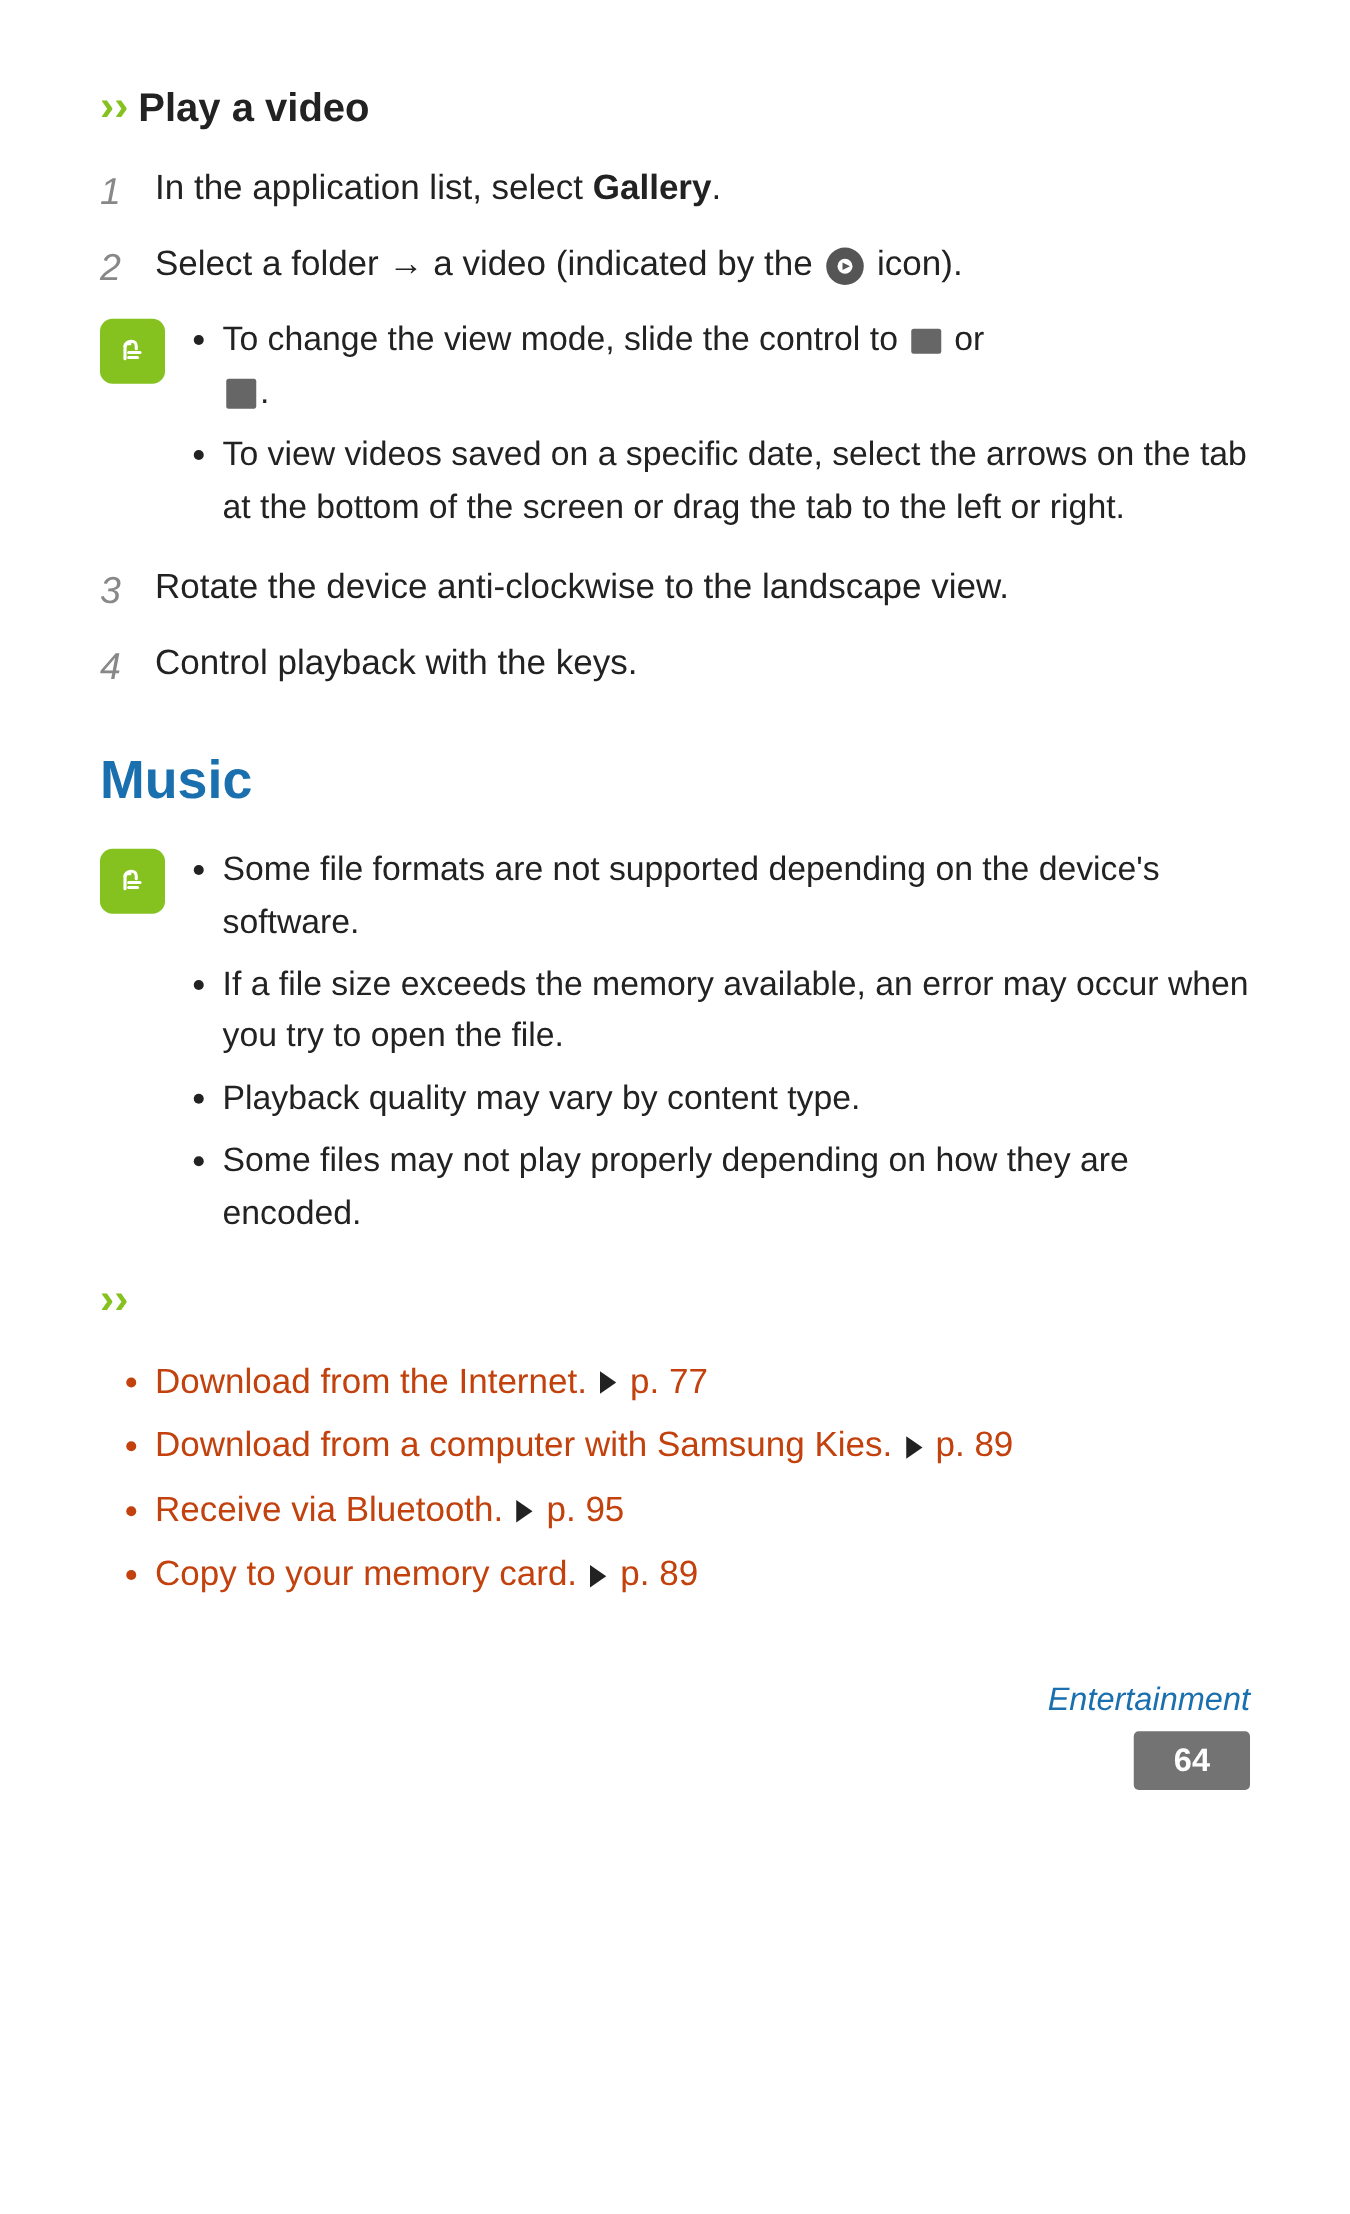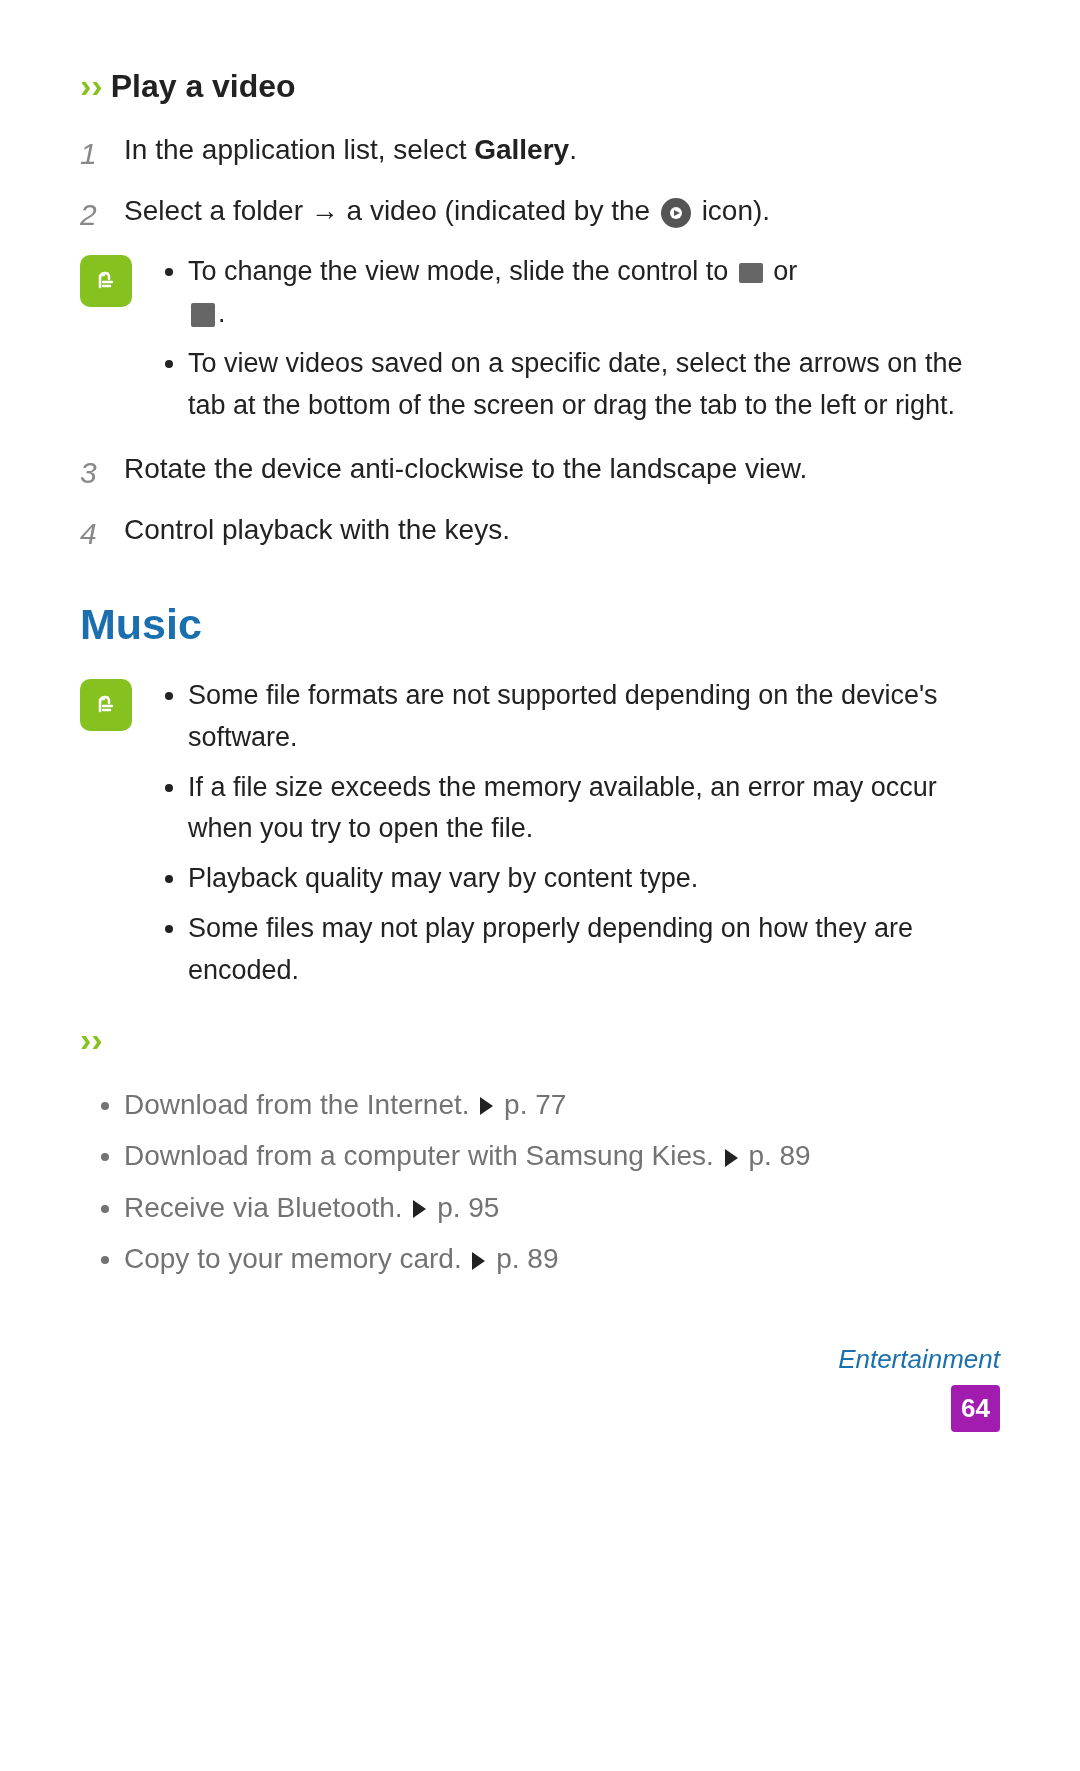--- a/index.html
+++ b/index.html
@@ -55,21 +55,20 @@
     }
 
     .step-text strong {
       font-weight: bold;
     }
 
     .note-box {
       display: flex;
       align-items: flex-start;
       margin: 14px 0 14px 0;
-      gap: 10px;
     }
 
     .note-icon {
       min-width: 52px;
       width: 52px;
       height: 52px;
       background: #85c220;
       border-radius: 10px;
       display: flex;
       align-items: center;
@@ -115,21 +114,21 @@
     }
 
     .bullet-list {
       list-style: disc;
       padding-left: 44px;
       margin-bottom: 18px;
     }
 
     .bullet-list li {
       font-size: 28px;
-      color: #737373;
+      color: #c2410c;
       margin-bottom: 8px;
       line-height: 1.55;
     }
 
     .play-arrow {
       display: inline-block;
       width: 0;
       height: 0;
       border-top: 9px solid transparent;
       border-bottom: 9px solid transparent;
@@ -146,25 +145,25 @@
     .footer-label {
       font-style: italic;
       color: #1a6faf;
       font-size: 26px;
       display: block;
       margin-bottom: 6px;
     }
 
     .footer-page-num {
       display: inline-block;
-      background: #a21caf;
+      background: #737373;
       color: #ffffff;
       font-size: 26px;
       font-weight: bold;
-      padding: 4px 10px;
+      padding: 4px 32px;
       border-radius: 4px;
     }
 
     .icon-camera {
       display: inline-flex;
       align-items: center;
       justify-content: center;
       width: 30px;
       height: 30px;
       background: #555;

